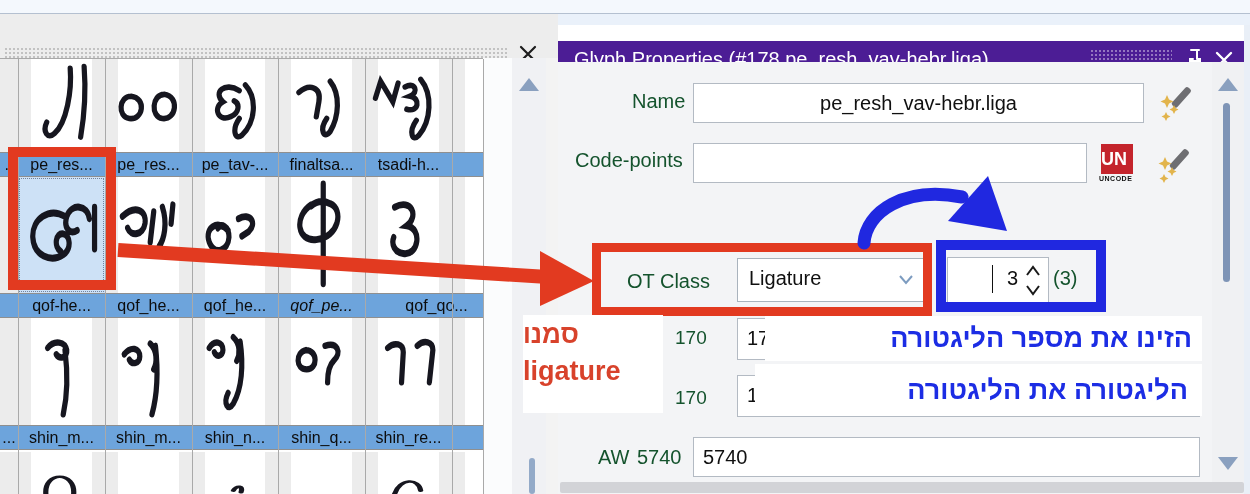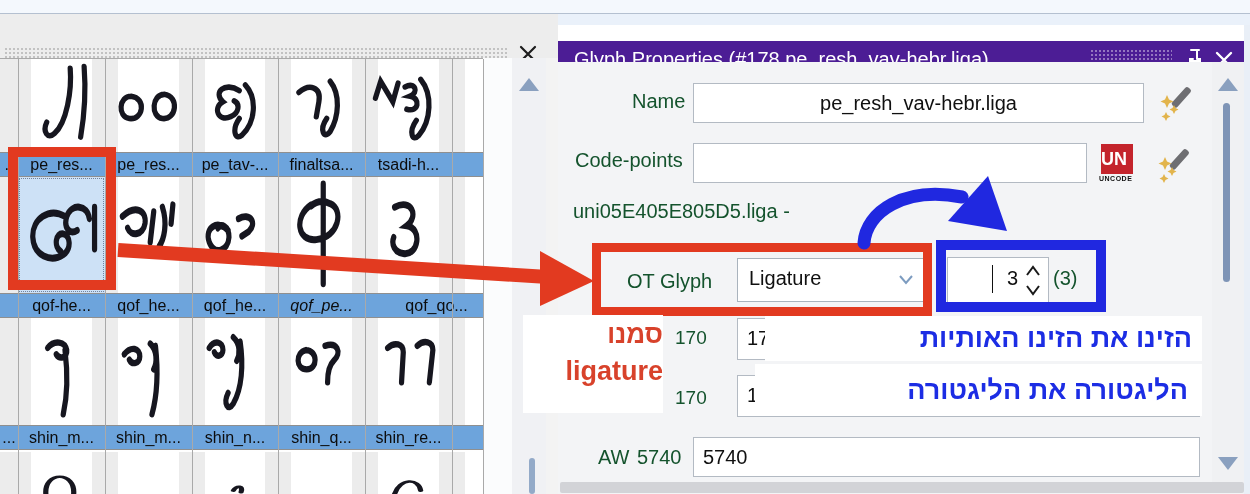--- a/index.html
+++ b/index.html
@@ -53,21 +53,21 @@
   .ann-rect{position:absolute;pointer-events:none;}
   #red-rect1{left:8px;top:147px;width:88px;height:123px;border:10px solid #e23a20;}
   #red-rect2{left:592px;top:243px;width:322px;height:55px;border:9px solid #e23a20;}
   #blue-rect{left:936px;top:240px;width:150px;height:52px;border:10px solid #2028e0;}
   #ann-svg{left:0;top:0;width:1250px;height:494px;pointer-events:none;}
   .heb{direction:rtl;font-weight:bold;color:#1c2de4;}
   #heb-box1{left:765px;top:316px;width:437px;height:45px;background:#fff;font-size:27px;line-height:45px;
             text-align:right;padding-right:10px;box-sizing:border-box;}
   #heb-box2{left:755px;top:364px;width:447px;height:52px;background:#fff;font-size:27px;line-height:52px;
             text-align:right;padding-right:14px;box-sizing:border-box;}
-  #red-note{left:523px;top:315px;width:140px;height:98px;background:#fff;text-align:right;}
+  #red-note{left:523px;top:315px;width:140px;height:98px;background:#fff;text-align:left;}
   #red-note .l1{direction:rtl;font-weight:bold;color:#d8422b;font-size:26px;margin-top:4px;}
   #red-note .l2{font-weight:bold;color:#d8422b;font-size:27px;margin-top:6px;}
   #bottom-bar{left:560px;top:482px;width:684px;height:11px;background:#d2d3d7;border-radius:2px;}
   .wand{position:absolute;width:36px;height:40px;cursor:pointer;}
   #uni-icon{left:1099px;top:144px;width:36px;height:42px;cursor:pointer;}
   #uni-box{width:32px;height:30px;margin:0 auto;background:#c4242c;color:#fff;font-weight:bold;
            font-size:18px;line-height:30px;}
   #uni-word{font-size:7px;color:#111;letter-spacing:.5px;margin-top:1px;font-weight:bold;}
 </style>
 </head>
@@ -313,23 +313,22 @@
   </div>
   <div class="abs wand" style="left:1156px;top:145px;">
     <svg width="36" height="40" viewBox="0 0 36 40">
       <rect x="20" y="2" width="7" height="24" rx="2.5" fill="#6e6e72" transform="rotate(42 23 14)"></rect>
       <polygon points="9,12 11,16.5 15.5,18.5 11,20.5 9,25 7,20.5 2.5,18.5 7,16.5" fill="#e2b44c"></polygon>
       <polygon points="16,22 17.5,25 20.5,26.5 17.5,28 16,31 14.5,28 11.5,26.5 14.5,25" fill="#e2b44c"></polygon>
       <polygon points="8,29 9.5,32 12.5,33.5 9.5,35 8,38 6.5,35 3.5,33.5 6.5,32" fill="#e2b44c"></polygon>
     </svg>
   </div>
 
-  <div class="abs lbl" style="left:573px;top:200px;">uni05E405E805D5.liga -</div>
-
-  <div class="abs lbl" style="left:627px;top:270px;">OT Glyph</div>
+
+  <div class="abs lbl" style="left:627px;top:270px;">OT Class</div>
   <div class="abs combo" style="left:737px;top:258px;width:186px;height:42px;">
     <span class="txt">Ligature</span>
     <svg width="20" height="16" viewBox="0 0 20 16">
         <polyline points="4,4 10,11 16,4" fill="none" stroke="#7d9cc0" stroke-width="2"></polyline>
       </svg>
   </div>
   <div class="abs" id="spinner">
     <div id="spin-caret"></div>
     <div id="spin-val">3</div>
     <div id="spin-btns">
@@ -366,16 +365,16 @@
     <path d="M118 250 L548 277" stroke="#e23a20" stroke-width="14" fill="none"></path>
     <polygon points="594,281 540,251 540,306" fill="#e23a20"></polygon>
     <path d="M864 243 C866 212 904 186 962 197" stroke="#2028e0" stroke-width="13" fill="none" stroke-linecap="round"></path>
     <polygon points="1007,231 988,176 948,221" fill="#2028e0"></polygon>
   </svg>
 
   <div class="abs" id="red-note">
     <div class="l1">סמנו</div>
     <div class="l2">ligature</div>
   </div>
-  <div class="abs heb" id="heb-box1">הזינו את הזינו האותיות</div>
+  <div class="abs heb" id="heb-box1">הזינו את מספר הליגטורה</div>
   <div class="abs heb" id="heb-box2">הליגטורה את הליגטורה</div>
 
 </div>
 
 </body></html>

